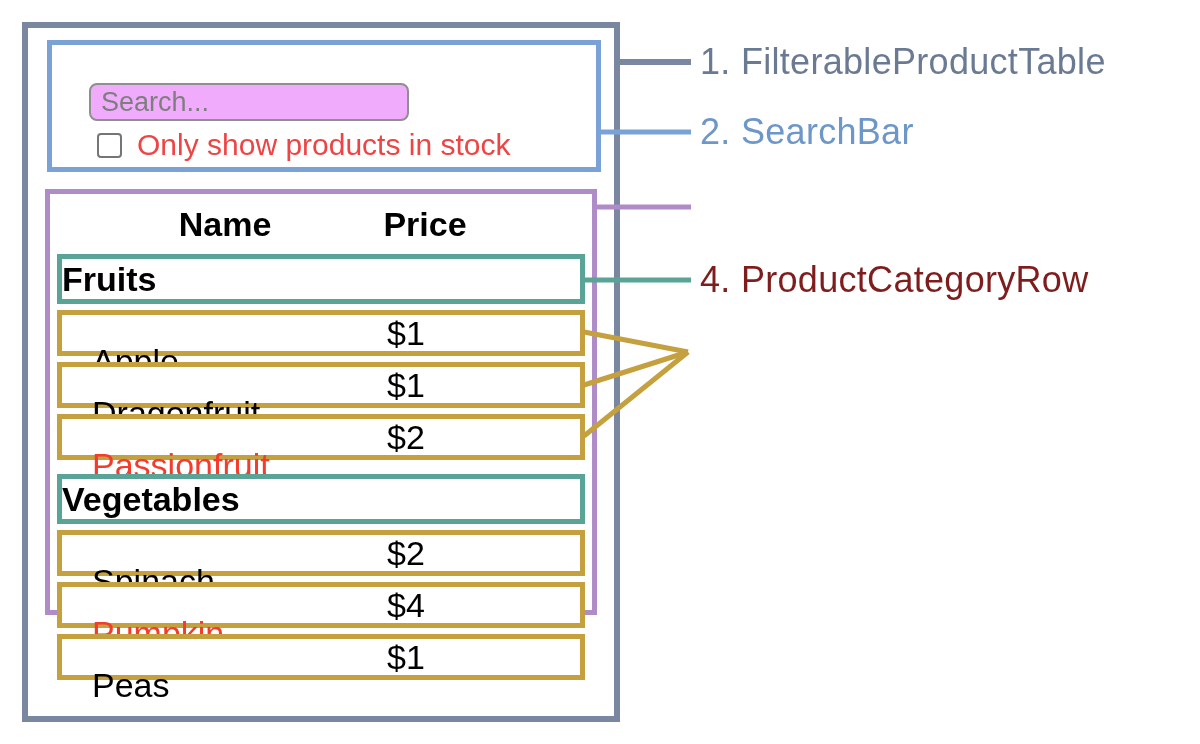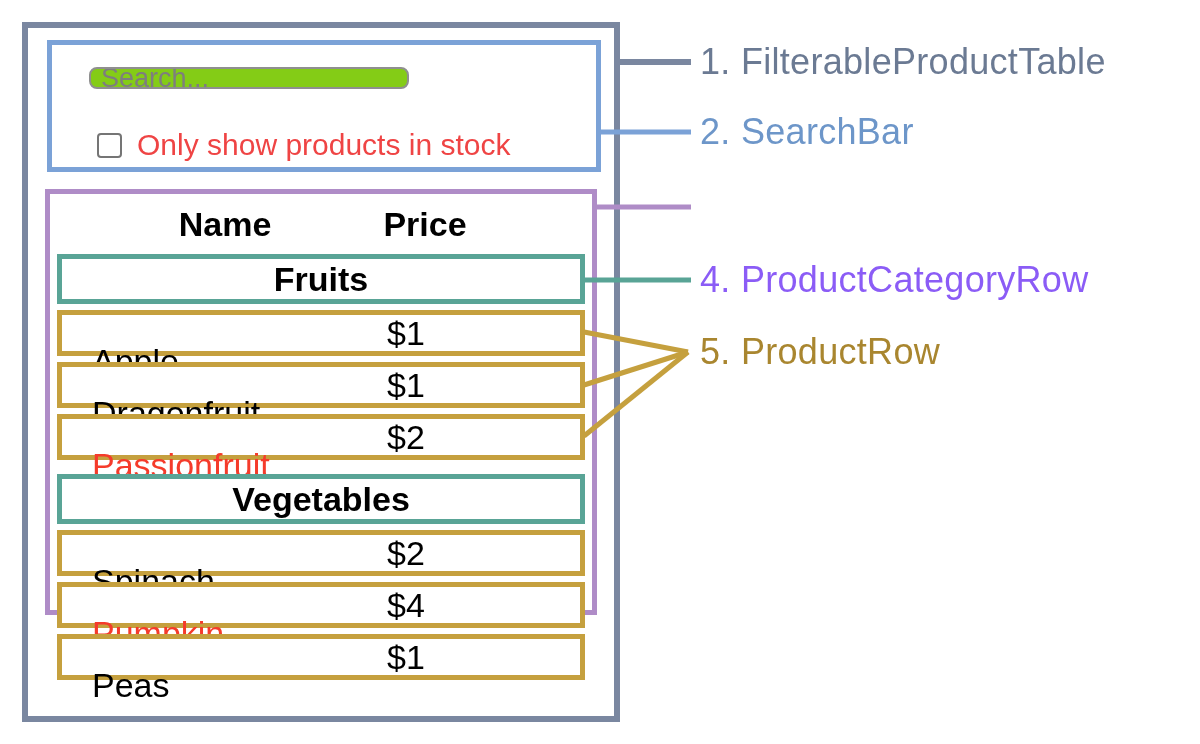--- a/index.html
+++ b/index.html
@@ -7,40 +7,40 @@
   .stage{
     position:relative;width:1200px;height:744px;background:#fff;overflow:hidden;
     font-family:"Liberation Sans","DejaVu Sans",sans-serif;
   }
   .box{position:absolute;background:#fff;}
   .box-outer{left:22px;top:22px;width:598px;height:700px;border:6px solid var(--outer-border);}
   .box-searchbar{left:47px;top:40px;width:554px;height:132px;border:5px solid var(--blue-border);}
   .box-table{left:45px;top:189px;width:552px;height:426px;border:5px solid var(--purple-border);padding:0;}
 
   .search-input{
-    position:absolute;left:37px;top:22px;width:320px;height:22px;
+    position:absolute;left:37px;top:38px;width:320px;height:38px;
     border:2px solid #8F8F8F;border-radius:8px;padding:0 10px;
-    font-family:inherit;font-size:27px;color:#444;outline:none;background:#84cc16;
+    font-family:inherit;font-size:27px;color:#444;outline:none;background:#f0abfc;
   }
   .search-input::placeholder{color:#7E7E7E;opacity:1;}
   .checkbox-row{position:absolute;left:45px;top:85px;height:30px;display:flex;align-items:center;}
   .checkbox{
     appearance:none;-webkit-appearance:none;width:25px;height:25px;margin:0;
     border:2px solid #757575;border-radius:4px;background:#fff;cursor:pointer;flex:0 0 auto;
   }
   .checkbox-label{margin-left:15px;font-size:30px;color:#ef4444;white-space:nowrap;}
 
   .table-header{position:relative;height:60px;}
   .col-head{position:absolute;top:50%;transform:translate(-50%,-50%);font-size:34px;font-weight:bold;color:#000;white-space:nowrap;}
   .col-head.name{left:175px;}
   .col-head.price{left:375px;}
 
   .rows{position:relative;}
   .trow{position:relative;margin:0 7px 6px 7px;height:46px;background:#fff;}
-  .trow.category{border:5px solid var(--teal-border);height:50px;text-align:center;}
+  .trow.category{border:5px solid var(--teal-border);height:50px;}
   .trow.product{border:5px solid var(--gold-border);}
   .trow.group-gap{margin-top:14px;}
   .cat-label{display:block;line-height:40px;font-size:34px;font-weight:bold;color:#000;}
   .prod-name{position:absolute;left:30px;top:0;line-height:36px;font-size:34px;color:#000;white-space:nowrap;margin-top:28px;}
   .prod-name.red{color:var(--red);}
   .prod-price{position:absolute;left:325px;top:0;line-height:36px;font-size:34px;color:#000;white-space:nowrap;}
 
   .overlay{position:absolute;left:0;top:0;width:1200px;height:744px;pointer-events:none;}
 
   .legend-item{
@@ -107,16 +107,15 @@
     <line x1="599" y1="132" x2="691" y2="132" stroke-width="5" stroke="#7BA2D7"></line>
     <line x1="596" y1="207" x2="691" y2="207" stroke-width="5" stroke="#AF8CC7"></line>
     <line x1="584" y1="280" x2="691" y2="280" stroke-width="5" stroke="#59A496"></line>
     <line x1="584" y1="332" x2="688" y2="352" stroke-width="5" stroke="#C5A03E"></line>
     <line x1="584" y1="385" x2="688" y2="352" stroke-width="5" stroke="#C5A03E"></line>
     <line x1="584" y1="436" x2="688" y2="352" stroke-width="5" stroke="#C5A03E"></line>
   </svg>
 
   <div class="legend-item" style="top: 40px; color: rgb(107, 122, 147);">1. FilterableProductTable</div>
   <div class="legend-item" style="top: 110px; color: rgb(109, 150, 201);">2. SearchBar</div>
-  <div class="legend-item" style="top: 258px; color: #8b5cf6;">4. ProductCategoryRow</div>
-  <div class="legend-item" style="top: 330px; color: rgb(169, 134, 47);">5. ProductRow</div>
+  <div class="legend-item" style="top: 258px; color: #7f1d1d;">4. ProductCategoryRow</div>
 
 </div>
 
 </body></html>

